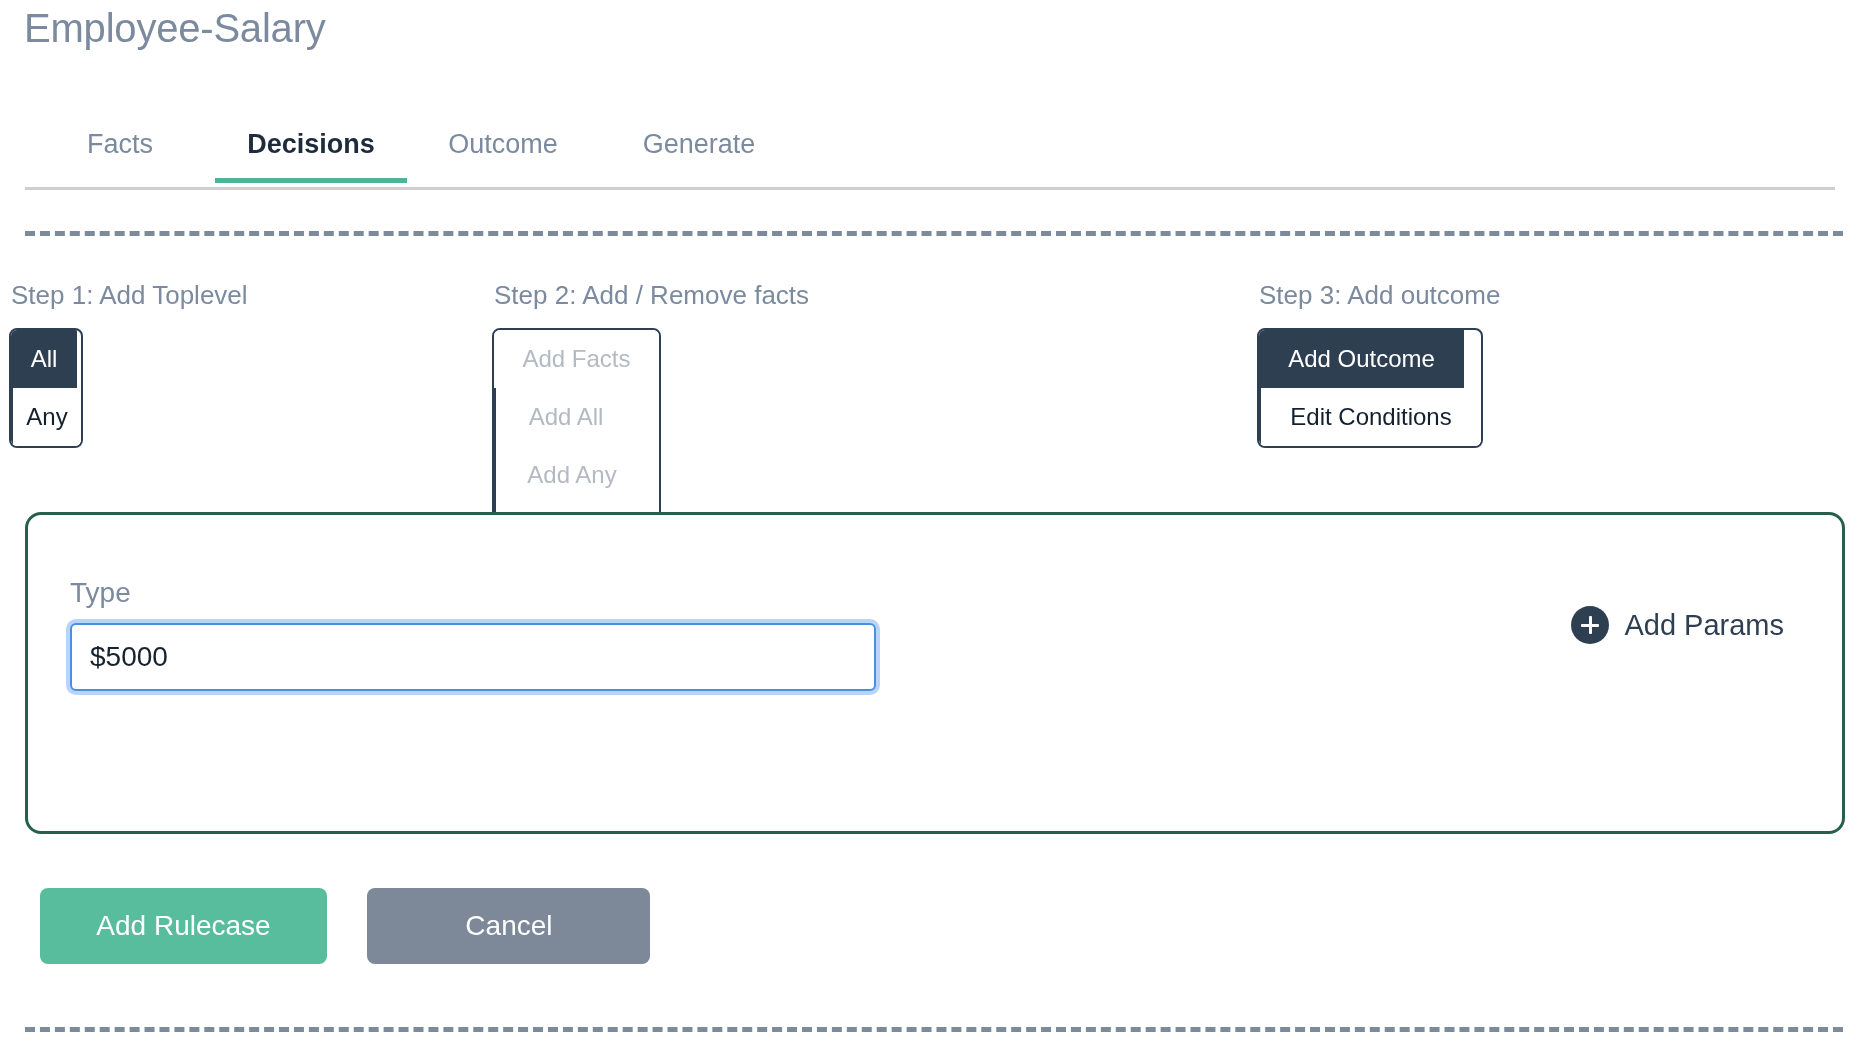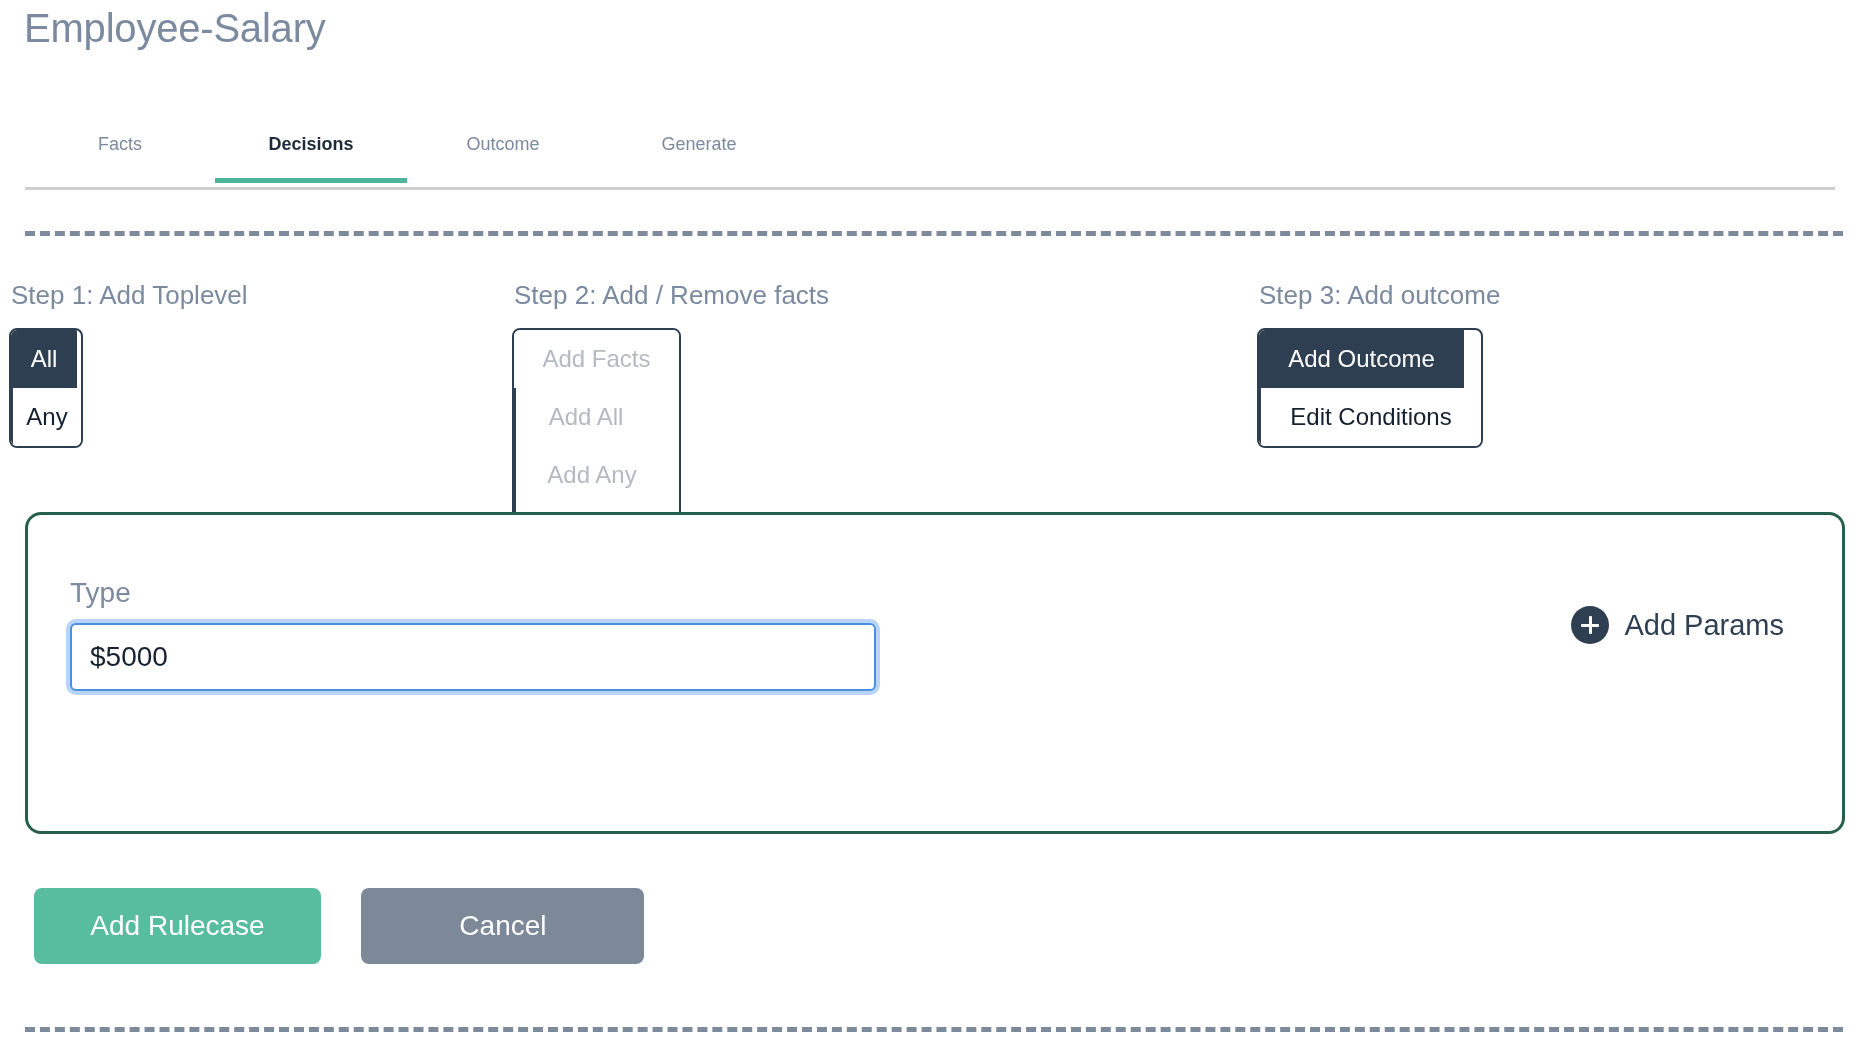--- a/index.html
+++ b/index.html
@@ -35,21 +35,21 @@
     position: absolute;
     left: 25px;
     top: 118px;
     width: 1810px;
     height: 72px;
     border-bottom: 3px solid #cfcfcf;
     display: flex;
     align-items: flex-start;
   }
   .tab {
-    font-size: 18px;
+    font-size: 27px;
     line-height: 30px;
     color: #7b8a9e;
     padding: 11px 0 19px 0;
     margin-right: 0;
     border-bottom: 5px solid transparent;
     cursor: pointer;
     text-align: center;
   }
   .tab-0 { width: 190px; }
   .tab-1 { width: 192px; }
@@ -78,21 +78,21 @@
     left: 0;
     top: 280px;
     width: 1870px;
     height: 130px;
   }
   .step {
     position: absolute;
     top: 0;
   }
   .step-1 { left: 9px; }
-  .step-2 { left: 512px; }
+  .step-2 { left: 492px; }
   .step-3 { left: 1257px; }
 
   .step-label {
     font-size: 26px;
     line-height: 30px;
     color: #7b8a9e;
     margin: 0 0 18px 2px;
     white-space: nowrap;
   }
 
@@ -211,21 +211,21 @@
     font-size: 28px;
     color: #16222f;
     padding: 16px 18px;
     background: #ffffff;
     outline: none;
   }
 
   
   .footer {
     position: absolute;
-    left: 34px;
+    left: 40px;
     top: 888px;
   }
   .action-btn {
     font-family: "Liberation Sans", sans-serif;
     font-size: 28px;
     line-height: 32px;
     border: 0;
     border-radius: 8px;
     color: #ffffff;
     padding: 22px 0;

